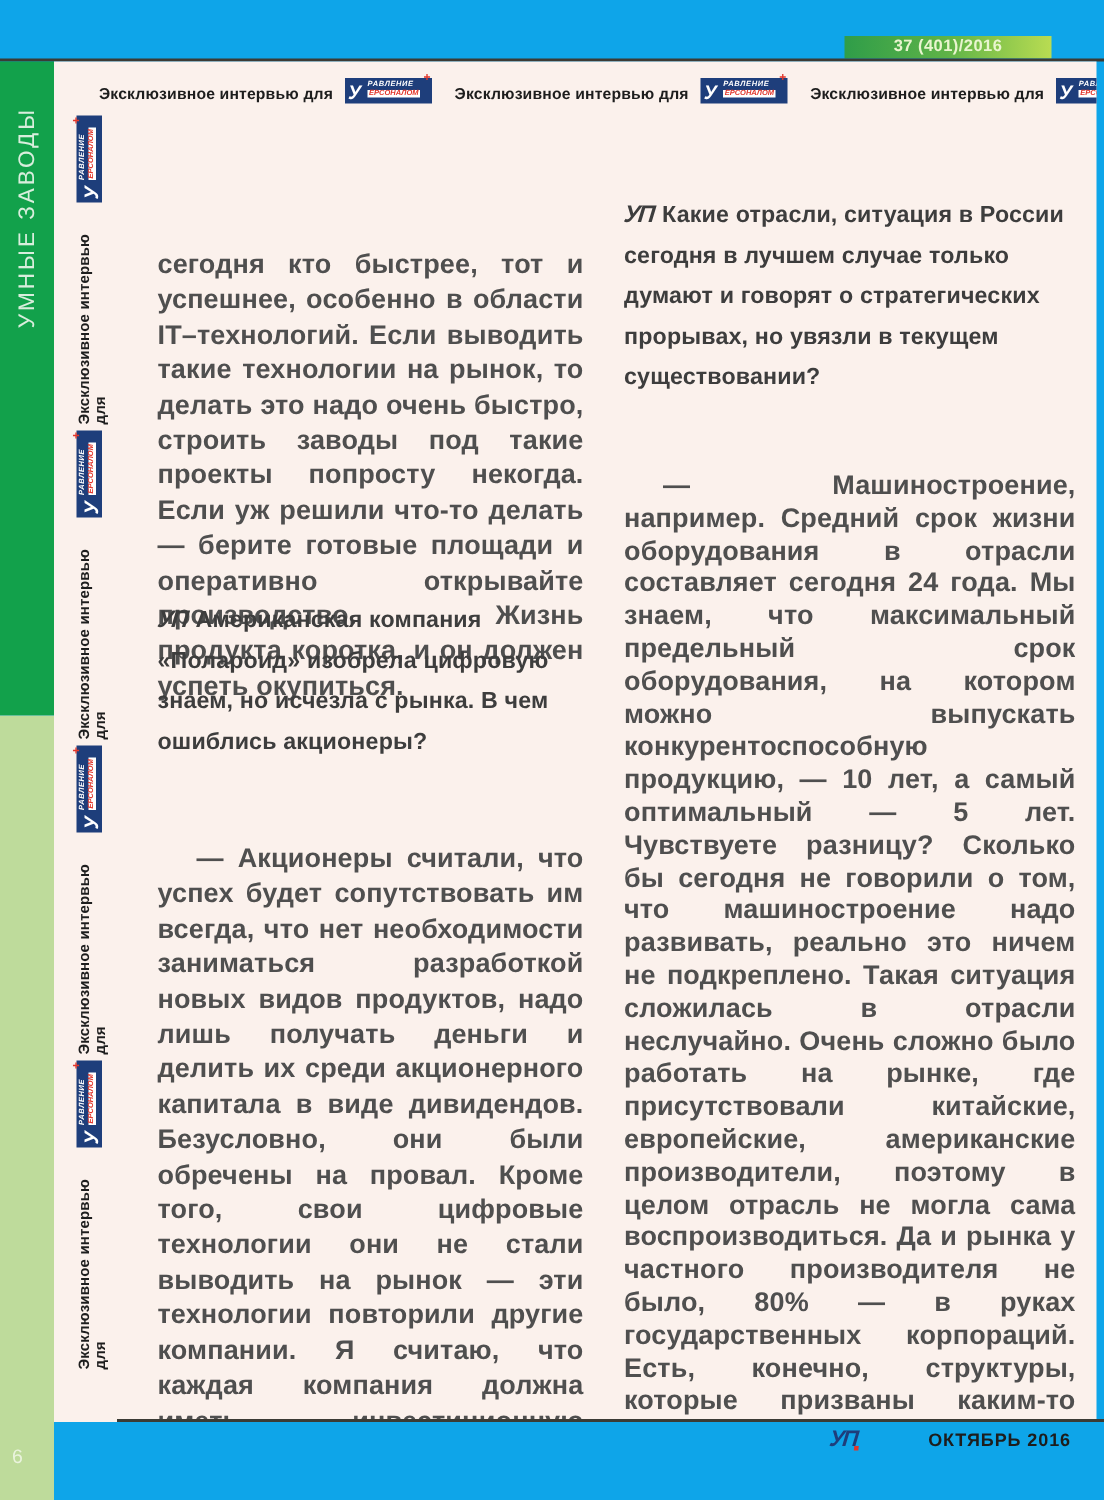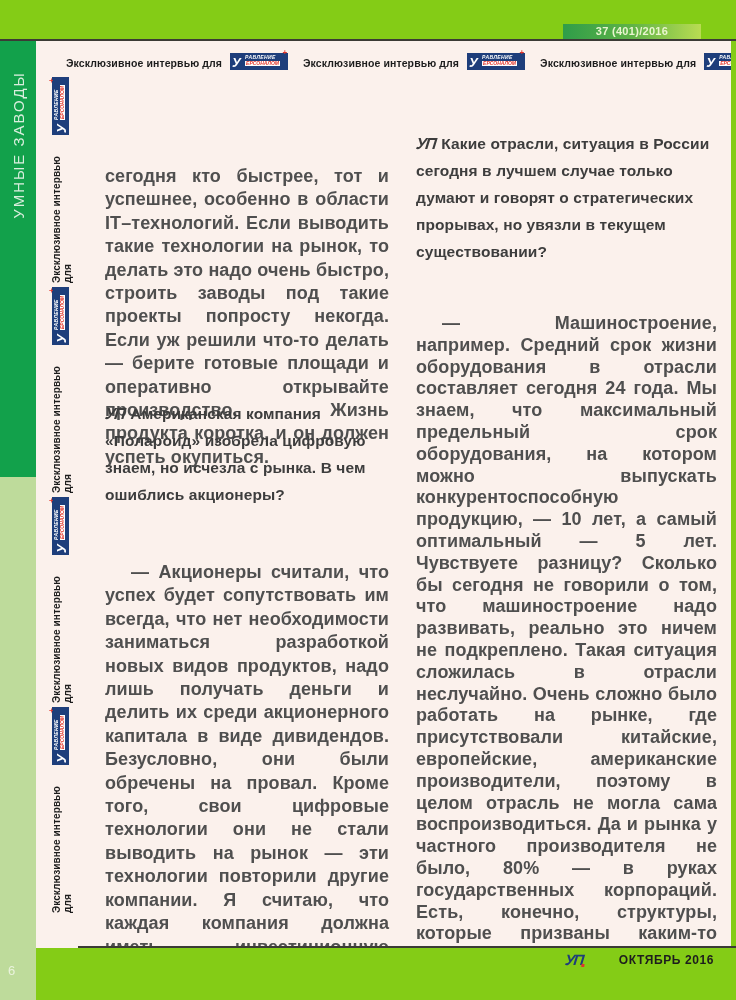--- a/index.html
+++ b/index.html
@@ -9,21 +9,21 @@
     --logo-navy:#1e3e7b;
     --logo-red:#e2362b;
     --ink:#1d1d1d;
     --body-ink:#4f4f4f;
     --head-ink:#3d3d3d;
     --rule:#3b3b35;
   }
   *{margin:0;padding:0;box-sizing:border-box;}
   html,body{background:#fff;}
   body{font-family:"Liberation Sans",sans-serif;}
-  .page{position:relative;width:736px;height:1000px;background:#84cc16;overflow:hidden;margin:0 auto;}
+  .page{position:relative;width:736px;height:1000px;background:#0ea5e9;overflow:hidden;margin:0 auto;}
 
   
   .issue-badge{position:absolute;left:563px;top:24px;width:138px;height:15px;
     background:linear-gradient(90deg,#2f9d49 0%,#5fb347 50%,#b9dc52 100%);
     color:#e9f5cf;font-size:11px;font-weight:700;text-align:center;line-height:15px;letter-spacing:.3px;}
 
   .top-rule{position:absolute;left:0;top:39px;width:736px;height:2px;background:var(--rule);}
 
   
   .rail{position:absolute;left:0;top:41px;width:36px;height:959px;display:flex;flex-direction:column;}
@@ -72,21 +72,21 @@
   .col-left .b2{top:263px;}
   .col-left .b3{top:396px;}
   .col-right .b1{top:0;}
   .col-right .b2{top:155px;max-height:660px;overflow:hidden;}
 
   
   .footer-rule{position:absolute;left:78px;top:946px;width:658px;height:2px;background:var(--rule);}
   .footer-right{position:absolute;right:22px;top:951px;display:flex;align-items:center;gap:30px;}
   .footer-glyph{color:var(--logo-navy);font-size:15px;position:relative;}
   .footer-glyph::after{content:"";position:absolute;right:-2px;bottom:1px;width:3px;height:3px;background:var(--logo-red);}
-  .footer-date{font-size:12px;font-weight:700;color:var(--ink);letter-spacing:.6px;}
+  .footer-date{font-size:12px;font-weight:700;color:var(--ink);letter-spacing:.6px;margin-left:12px;}
 </style>
 </head>
 <body>
 
 <div class="page">
 
   <div class="issue-badge">37 (401)/2016</div>
   <div class="top-rule"></div>
 
   <div class="rail">

